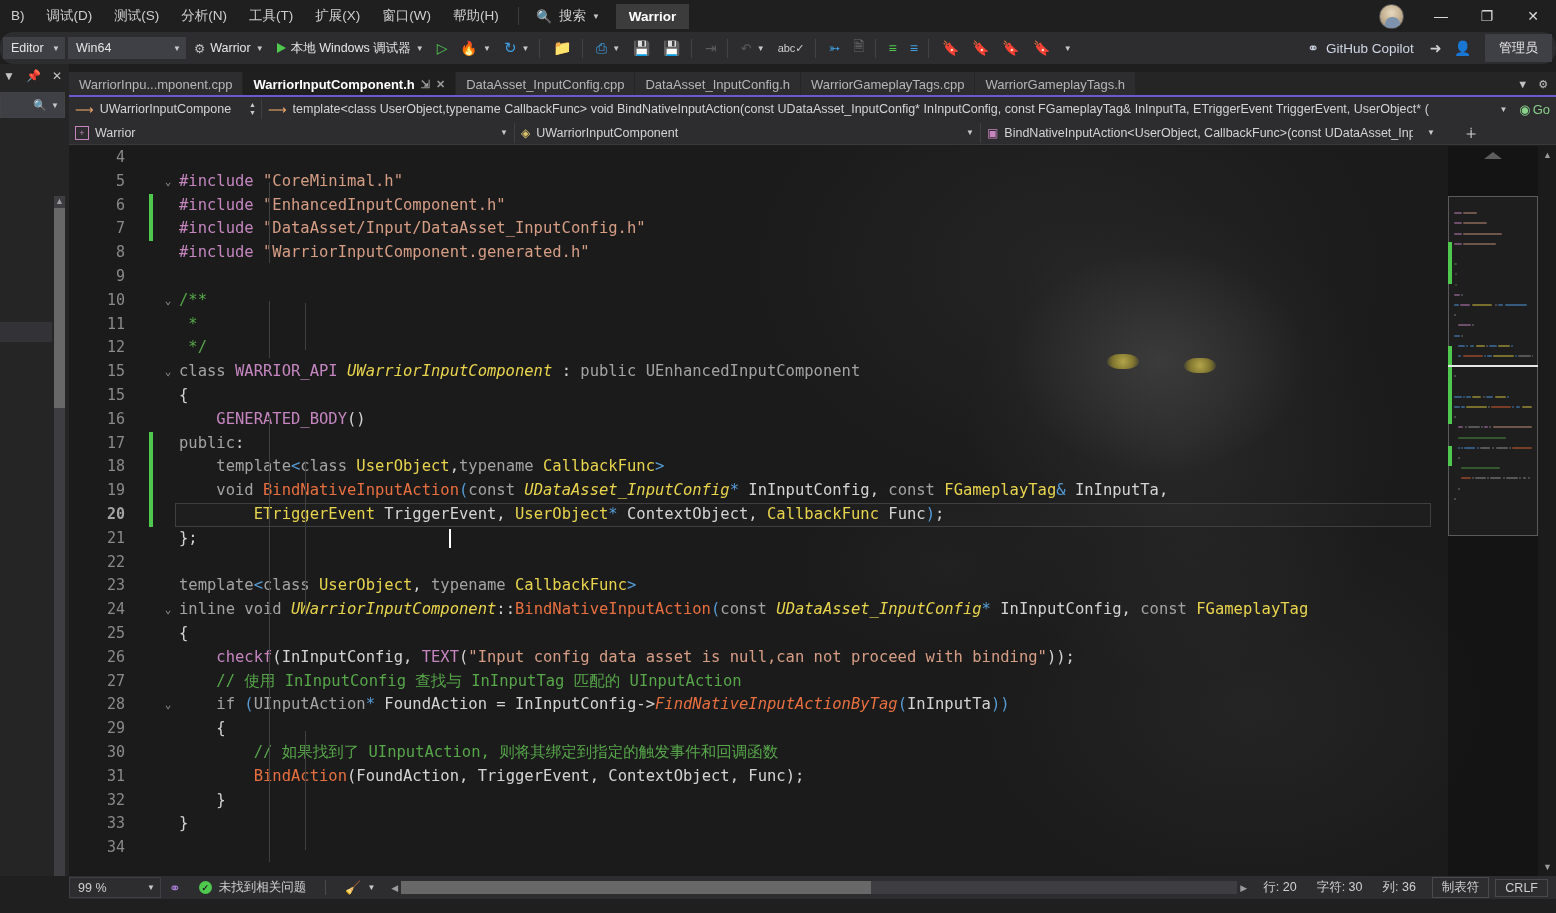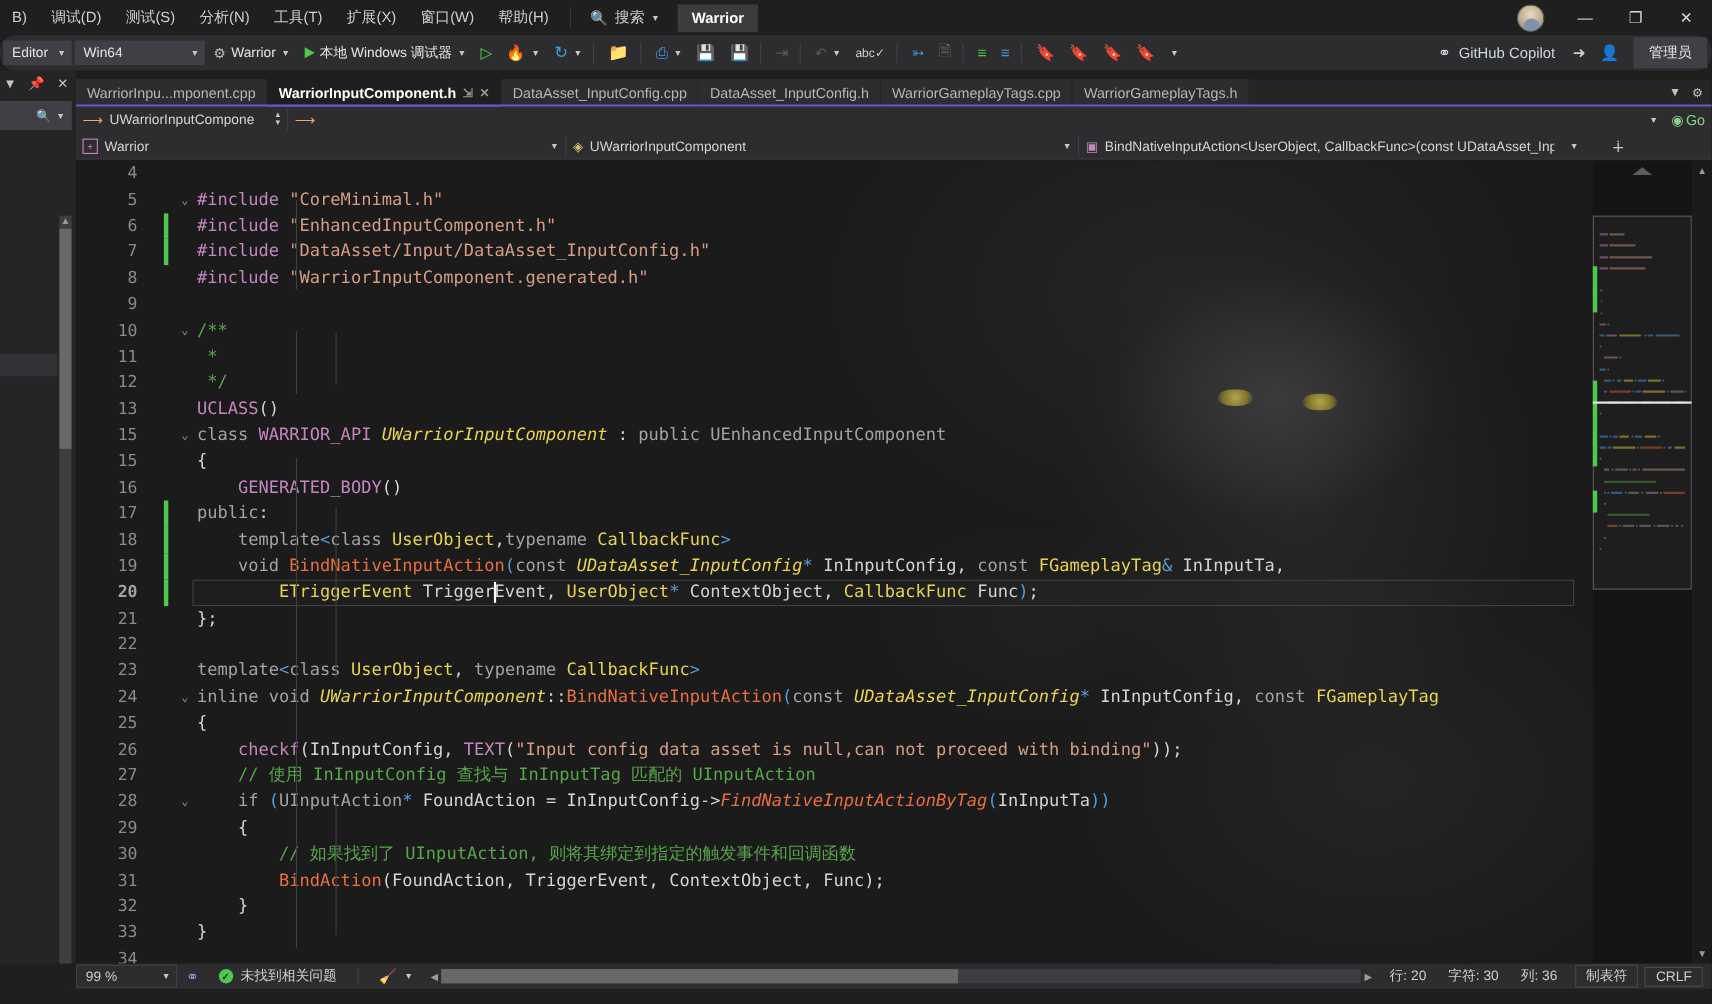--- a/index.html
+++ b/index.html
@@ -342,20 +342,21 @@
     <span>UWarriorInputCompone</span>
     <span class="c">▼</span>
   </div>
   <div class="updown">
     <span>▲</span>
     <span>▼</span>
   </div>
   <div class="nav-sep"></div>
   <div class="nav-cell" style="flex:1;min-width:0;">
     <span class="arrow-orange">⟶</span>
+    <span style="overflow:hidden;text-overflow:clip;">template&lt;class UserObject,typename CallbackFunc&gt; void BindNativeInputAction(const UDataAsset_InputConfig* InInputConfig, const FGameplayTag&amp; InInputTa, ETriggerEvent TriggerEvent, UserObject* (</span>
     <span class="c">▼</span>
   </div>
   <div id="go-btn">
     <span>◉</span>
     <span>Go</span>
   </div>
 </div>
 
 <div id="navbar2">
   <div class="nav-cell" style="width:445px;">
@@ -389,21 +390,20 @@
   <div id="code">
       <div class="ln"><span class="gutter">4</span><span class="codetext"></span></div>
       <div class="ln"><span class="gutter">5</span><span class="fold">⌄</span><span class="codetext"><span class="pp">#include </span><span class="str">"CoreMinimal.h"</span></span></div>
       <div class="ln"><span class="gutter">6</span><span class="chmark green"></span><span class="codetext"><span class="pp">#include </span><span class="str">"EnhancedInputComponent.h"</span></span></div>
       <div class="ln"><span class="gutter">7</span><span class="chmark green"></span><span class="codetext"><span class="pp">#include </span><span class="str">"DataAsset/Input/DataAsset_InputConfig.h"</span></span></div>
       <div class="ln"><span class="gutter">8</span><span class="codetext"><span class="pp">#include </span><span class="str">"WarriorInputComponent.generated.h"</span></span></div>
       <div class="ln"><span class="gutter">9</span><span class="codetext"></span></div>
       <div class="ln"><span class="gutter">10</span><span class="fold">⌄</span><span class="codetext"><span class="cm">/**</span></span></div>
       <div class="ln"><span class="gutter">11</span><span class="codetext"><span class="cm"> *</span></span></div>
       <div class="ln"><span class="gutter">12</span><span class="codetext"><span class="cm"> */</span></span></div>
-      <div class="ln"><span class="gutter">13</span><span class="codetext"><span class="pp">UCLASS</span><span class="pl">()</span></span></div>
       <div class="ln"><span class="gutter">15</span><span class="fold">⌄</span><span class="codetext"><span class="k">class </span><span class="pp">WARRIOR_API </span><span class="typ">UWarriorInputComponent</span><span class="pl"> : </span><span class="k">public </span><span class="k">UEnhancedInputComponent</span></span></div>
       <div class="ln"><span class="gutter">15</span><span class="codetext"><span class="pl">{</span></span></div>
       <div class="ln"><span class="gutter">16</span><span class="codetext"><span class="pl">    </span><span class="pp">GENERATED_BODY</span><span class="pl">()</span></span></div>
       <div class="ln"><span class="gutter">17</span><span class="chmark green"></span><span class="codetext"><span class="k">public</span><span class="pl">:</span></span></div>
       <div class="ln"><span class="gutter">18</span><span class="chmark green"></span><span class="codetext"><span class="pl">    </span><span class="k">template</span><span class="op">&lt;</span><span class="k">class </span><span class="typ2">UserObject</span><span class="pl">,</span><span class="k">typename </span><span class="typ2">CallbackFunc</span><span class="op">&gt;</span></span></div>
       <div class="ln"><span class="gutter">19</span><span class="chmark green"></span><span class="codetext"><span class="pl">    </span><span class="k">void </span><span class="fn">BindNativeInputAction</span><span class="op">(</span><span class="k">const </span><span class="typ">UDataAsset_InputConfig</span><span class="op">* </span><span class="pl">InInputConfig</span><span class="pl">, </span><span class="k">const </span><span class="typ2">FGameplayTag</span><span class="op">&amp;</span><span class="pl"> InInputTa</span><span class="pl">,</span></span></div>
       <div class="ln"><span class="gutter cur">20</span><span class="chmark green"></span><span class="curline"></span><span class="codetext"><span class="pl">        </span><span class="typ2">ETriggerEvent</span><span class="pl"> TriggerEvent</span><span class="pl">,</span><span class="typ2"> UserObject</span><span class="op">* </span><span class="pl">ContextObject</span><span class="pl">, </span><span class="typ2">CallbackFunc</span><span class="pl"> Func</span><span class="op">)</span><span class="pl">;</span></span></div>
       <div class="ln"><span class="gutter">21</span><span class="codetext"><span class="pl">};</span></span></div>
       <div class="ln"><span class="gutter">22</span><span class="codetext"></span></div>
       <div class="ln"><span class="gutter">23</span><span class="codetext"><span class="k">template</span><span class="op">&lt;</span><span class="k">class </span><span class="typ2">UserObject</span><span class="pl">, </span><span class="k">typename </span><span class="typ2">CallbackFunc</span><span class="op">&gt;</span></span></div>

